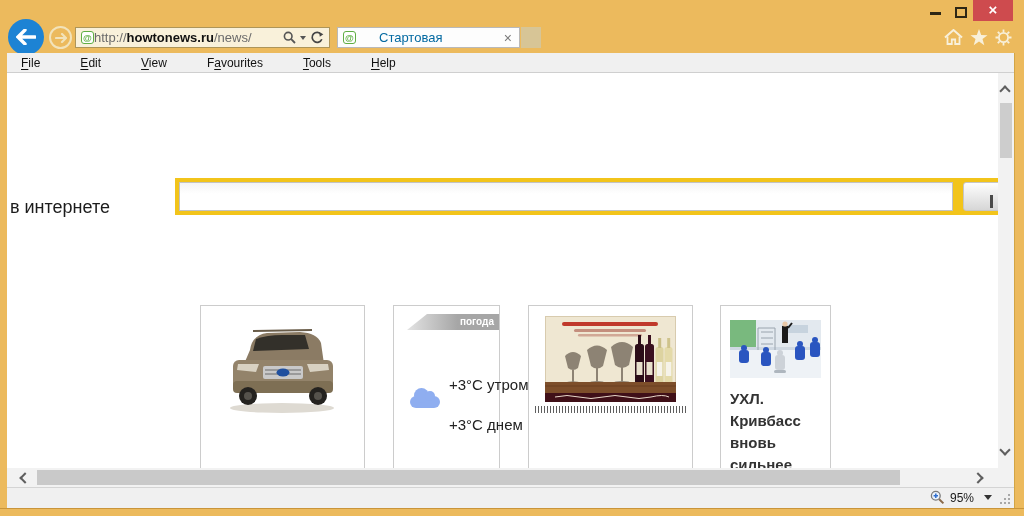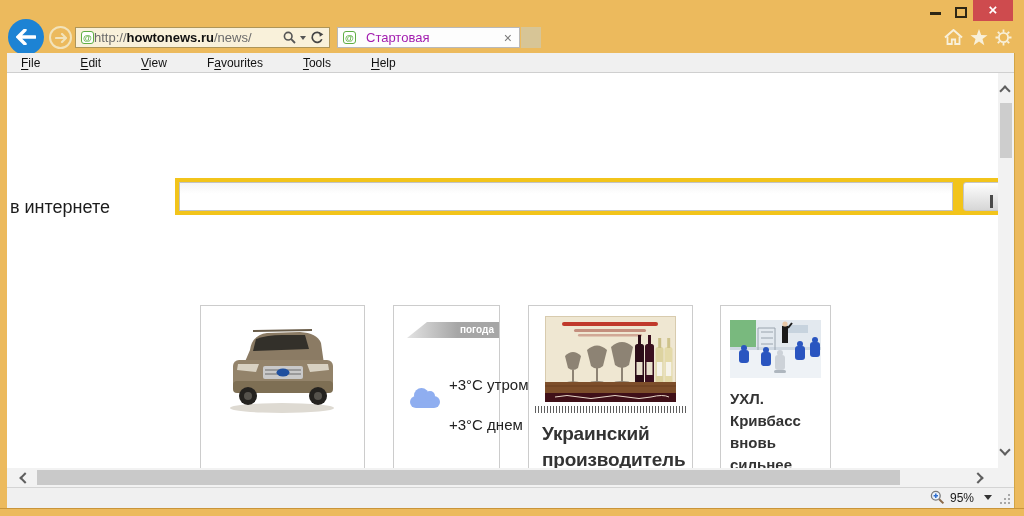--- a/index.html
+++ b/index.html
@@ -30,21 +30,21 @@
              color:#5FAE43; font-size:9px; font-weight:bold; display:flex; align-items:center;
              justify-content:center; flex:0 0 auto; }
   .url { margin-left:0; font-size:13px; color:#6B6B6B; white-space:nowrap; flex:1 1 auto; overflow:hidden; }
   .url b { color:#111; font-weight:bold; }
   .addr-icons { display:flex; align-items:center; gap:4px; flex:0 0 auto; }
   .caret-down { width:0; height:0; border-left:3px solid transparent; border-right:3px solid transparent;
                 border-top:4px solid #555; }
 
   .tab { position:absolute; left:337px; top:27px; width:183px; height:21px; background:#FDFDFD;
          border:1px solid #B9B9B9; display:flex; align-items:center; padding:0 5px; }
-  .tab-title { margin-left:10px; font-size:13px; color:#a21caf; flex:1 1 auto; white-space:nowrap; overflow:hidden; }
+  .tab-title { margin-left:23px; font-size:13px; color:#0369a1; flex:1 1 auto; white-space:nowrap; overflow:hidden; }
   .tab-close { color:#7A7A7A; font-size:14px; line-height:14px; padding:0 2px; }
   .newtab { position:absolute; left:521px; top:27px; width:20px; height:21px; background:#D7C596; }
 
   .navicons { position:absolute; left:944px; top:27px; width:68px; height:20px; display:flex;
               align-items:center; justify-content:space-between; }
 
   
   .menubar { position:absolute; left:7px; top:53px; width:1007px; height:20px; background:#F0F0F0;
              border-bottom:1px solid #CFCFCF; display:flex; align-items:center; padding-left:8px;gap:28px; }
   .menubar span.mi { margin:0 6px; font-size:12px; color:#111; }
@@ -69,21 +69,21 @@
   .card { position:absolute; top:232px; height:172px; background:#fff; border:1px solid #CCCCCC; }
   .card-title { font-weight:bold; color:#333; }
 
   
   .c1 { left:193px; width:165px; }
   .c1 svg { display:block; margin:12px auto 0 auto; }
   .c1 .card-title { padding:6px 10px 0 12px; font-size:17px; line-height:22px; }
 
   
   .c2 { left:386px; width:107px; overflow:visible; }
-  .wbadge { position:absolute; top:16px; right:0; width:92px; height:16px;
+  .wbadge { position:absolute; top:8px; right:0; width:92px; height:16px;
             background:linear-gradient(to right, #E3E3E3, #A6A6A6 55%);
             clip-path:polygon(20px 0, 100% 0, 100% 100%, 0 100%);
             color:#fff; font-size:10px; font-weight:bold; text-align:right; line-height:16px; padding-right:5px; }
   .cloud { position:absolute; left:16px; top:90px; width:30px; height:12px; background:#8FAEF0; border-radius:7px; }
   .cloud::before { content:""; position:absolute; left:4px; top:-8px; width:15px; height:15px; border-radius:50%; background:#8FAEF0; }
   .cloud::after  { content:""; position:absolute; left:15px; top:-5px; width:10px; height:10px; border-radius:50%; background:#8FAEF0; }
   .wline { position:absolute; left:55px; font-size:15px; color:#222; white-space:nowrap; }
   .wline.l1 { top:70px; } .wline.l2 { top:110px; }
 
   
@@ -268,21 +268,20 @@
           <rect x="119.5" y="31" width="8" height="37" rx="2.5" fill="#E4DAA9"></rect>
             <rect x="122.2" y="22" width="3" height="10" fill="#CFC38C"></rect>
           <rect x="120.8" y="46" width="5.5" height="14" fill="#F6F3E9"></rect>
         </g>
         <rect x="0" y="66" width="131" height="11" fill="#7D4E2A"></rect>
         <line x1="0" y1="70" x2="131" y2="70" stroke="#6A3F20" stroke-width="1"></line>
         <rect x="0" y="77" width="131" height="9" fill="#401018"></rect>
         <path d="M10 81 Q22 78 34 81 T 58 81 T 82 81 T 106 81 T 124 81" stroke="#E8D8C8" stroke-width="1" fill="none"></path>
       </svg>
       <div class="microtext"></div>
-      <div class="card-title">Украинский производитель</div>
     </div>
 
     <div class="card c4">
       <svg width="91" height="58" viewBox="0 0 91 58">
         <rect x="0" y="0" width="26" height="27" fill="#79B97E"></rect>
         <rect x="26" y="0" width="65" height="27" fill="#E3E9EF"></rect>
         <rect x="52" y="5" width="26" height="8" fill="#C7D3DE"></rect>
         <rect x="0" y="27" width="91" height="3" fill="#CFD8E2"></rect>
         <rect x="0" y="30" width="91" height="28" fill="#EEF2F6"></rect>
         <g stroke="#9AA4AE" stroke-width="1">

